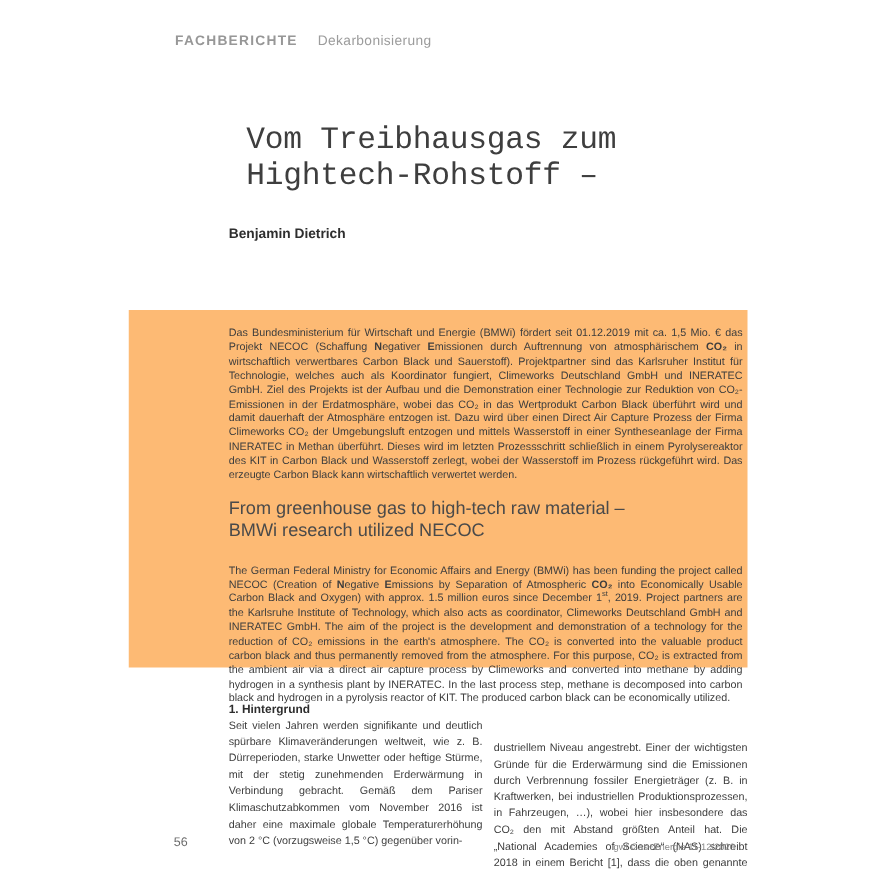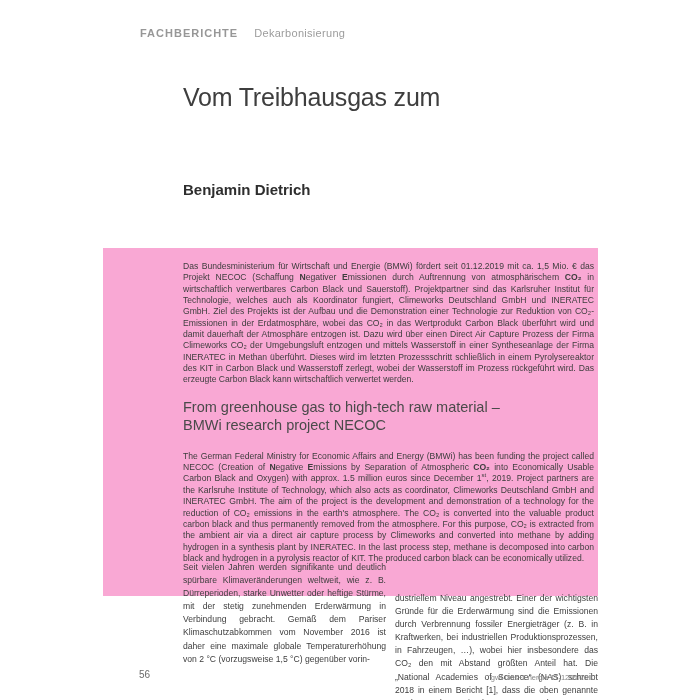--- a/index.html
+++ b/index.html
@@ -13,25 +13,25 @@
 
   
   .kicker-row { position: absolute; left: 140px; top: 27px; font-size: 11px; white-space: nowrap; }
   .kicker { font-weight: 700; letter-spacing: 1px; color: #979797; }
   .kicker-topic { margin-left: 13px; letter-spacing: 0.3px; color: #9c9c9c; }
 
   
   .title { position: absolute; left: 183px; top: 83px; font-size: 25px; line-height: 29px; color: #3e3e3e; font-weight: 400; letter-spacing: -0.2px; }
 
   
-  .author { position: absolute; left: 183px; top: 181px; font-size: 15px; font-weight: 700; color: #2e2e2e; }
+  .author { position: absolute; left: 183px; top: 181px; font-size: 11px; font-weight: 700; color: #2e2e2e; }
   .keywords { position: absolute; left: 183px; top: 201px; width: 404px; font-size: 9px; line-height: 12px; color: #3d3d3d; }
 
   
-  .abstract-box { position: absolute; left: 103px; top: 248px; width: 495px; height: 348px; background: #f9a8d4; box-sizing: border-box; padding: 13px 4px 0 80px; }
+  .abstract-box { position: absolute; left: 103px; top: 248px; width: 495px; height: 286px; background: #fdba74; box-sizing: border-box; padding: 13px 4px 0 80px; }
   .abstract { font-size: 8.6px; line-height: 11.35px; text-align: justify; color: #3d3d3d; }
   .abstract sup { font-size: 6px; line-height: 0; }
   .b { font-weight: 700; }
   .en-heading { margin-top: 12px; font-size: 14.5px; line-height: 18.5px; color: #4a4a4a; font-weight: 400; }
   .abstract-en { margin-top: 10px; }
 
   
   .section-col { position: absolute; width: 203px; font-size: 8.6px; line-height: 13.1px; text-align: justify; color: #3d3d3d; }
   .col-left { left: 183px; top: 561px; }
   .col-right { left: 395px; top: 592px; }
@@ -45,37 +45,39 @@
 </head>
 <body>
 
 <div class="page">
 
   <div class="kicker-row">
     <span class="kicker">FACHBERICHTE</span>
     <span class="kicker-topic">Dekarbonisierung</span>
   </div>
 
-  <h1 class="title" style="margin:0;">
+  <h1 class="title" style="margin:14px;font-family:Liberation Mono, monospace;">
     <div>Vom Treibhausgas zum</div>
+    <div>Hightech-Rohstoff –</div>
   </h1>
 
   <div class="author">Benjamin Dietrich</div>
 
 
   <div class="abstract-box">
     <p class="abstract" style="margin:0;"><span>Das Bundesministerium für Wirtschaft und Energie (BMWi) fördert seit 01.12.2019 mit ca. 1,5 Mio. € das Projekt NECOC (Schaffung </span><span class="b">N</span><span>egativer </span><span class="b">E</span><span>missionen durch Auftrennung von atmosphärischem </span><span class="b">CO₂</span><span> in wirtschaftlich verwertbares Carbon Black und Sauerstoff). Projektpartner sind das Karlsruher Institut für Technologie, welches auch als Koordinator fungiert, Climeworks Deutschland GmbH und INERATEC GmbH. Ziel des Projekts ist der Aufbau und die Demonstration einer Technologie zur Reduktion von CO₂-Emissionen in der Erdatmosphäre, wobei das CO₂ in das Wertprodukt Carbon Black überführt wird und damit dauerhaft der Atmosphäre entzogen ist. Dazu wird über einen Direct Air Capture Prozess der Firma Climeworks CO₂ der Umgebungsluft entzogen und mittels Wasserstoff in einer Syntheseanlage der Firma INERATEC in Methan überführt. Dieses wird im letzten Prozessschritt schließlich in einem Pyrolysereaktor des KIT in Carbon Black und Wasserstoff zerlegt, wobei der Wasserstoff im Prozess rückgeführt wird. Das erzeugte Carbon Black kann wirtschaftlich verwertet werden.</span></p>
     <h2 class="en-heading" style="margin-bottom:16px;">
       <div>From greenhouse gas to high-tech raw material –</div>
-      <div>BMWi research project NECOC</div>
+      <div>BMWi research utilized NECOC</div>
     </h2>
     <p class="abstract abstract-en" style="margin-bottom:0;"><span>The German Federal Ministry for Economic Affairs and Energy (BMWi) has been funding the project called NECOC (Creation of </span><span class="b">N</span><span>egative </span><span class="b">E</span><span>missions by Separation of Atmospheric </span><span class="b">CO₂</span><span> into Economically Usable Carbon Black and Oxygen) with approx. 1.5 million euros since December 1</span><sup>st</sup><span>, 2019. Project partners are the Karlsruhe Institute of Technology, which also acts as coordinator, Climeworks Deutschland GmbH and INERATEC GmbH. The aim of the project is the development and demonstration of a technology for the reduction of CO₂ emissions in the earth's atmosphere. The CO₂ is converted into the valuable product carbon black and thus permanently removed from the atmosphere. For this purpose, CO₂ is extracted from the ambient air via a direct air capture process by Climeworks and converted into methane by adding hydrogen in a synthesis plant by INERATEC. In the last process step, methane is decomposed into carbon black and hydrogen in a pyrolysis reactor of KIT. The produced carbon black can be economically utilized.</span></p>
   </div>
 
   <div class="section-col col-left">
+    <div class="section-heading">1. Hintergrund</div>
     <div>Seit vielen Jahren werden signifikante und deutlich spürbare Klimaveränderungen weltweit, wie z. B. Dürreperioden, starke Unwetter oder heftige Stürme, mit der stetig zunehmenden Erderwärmung in Verbindung gebracht. Gemäß dem Pariser Klimaschutzabkommen vom November 2016 ist daher eine maximale globale Temperaturerhöhung von 2 °C (vorzugsweise 1,5 °C) gegenüber vorin-</div>
   </div>
 
   <div class="section-col col-right">
     <div>dustriellem Niveau angestrebt. Einer der wichtigsten Gründe für die Erderwärmung sind die Emissionen durch Verbrennung fossiler Energieträger (z. B. in Kraftwerken, bei industriellen Produktionsprozessen, in Fahrzeugen, …), wobei hier insbesondere das CO₂ den mit Abstand größten Anteil hat. Die „National Academies of Science“ (NAS) schreibt 2018 in einem Bericht [1], dass die oben genannte Forderung der maximalen Temperaturerhö-</div>
   </div>
 
   <div class="footer-page">56</div>
 
   <div class="footer-journal">

